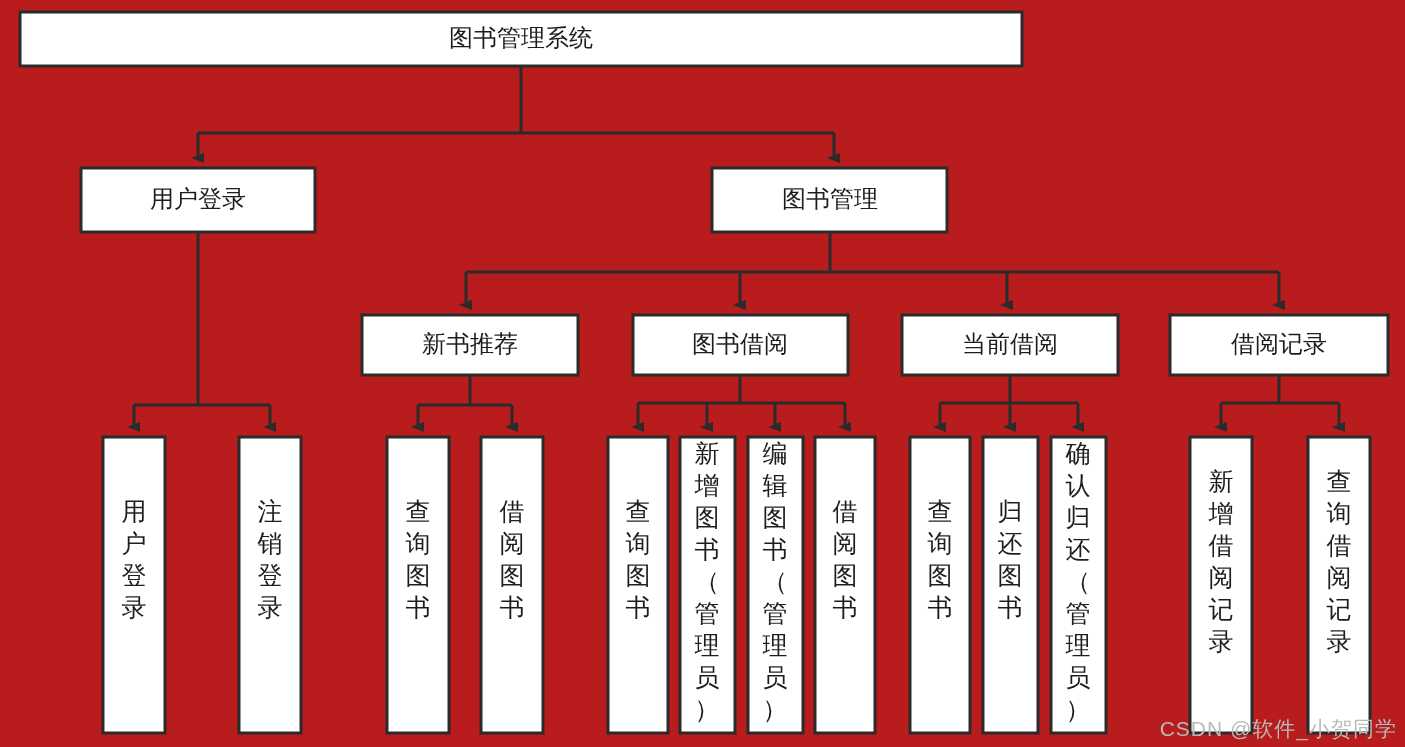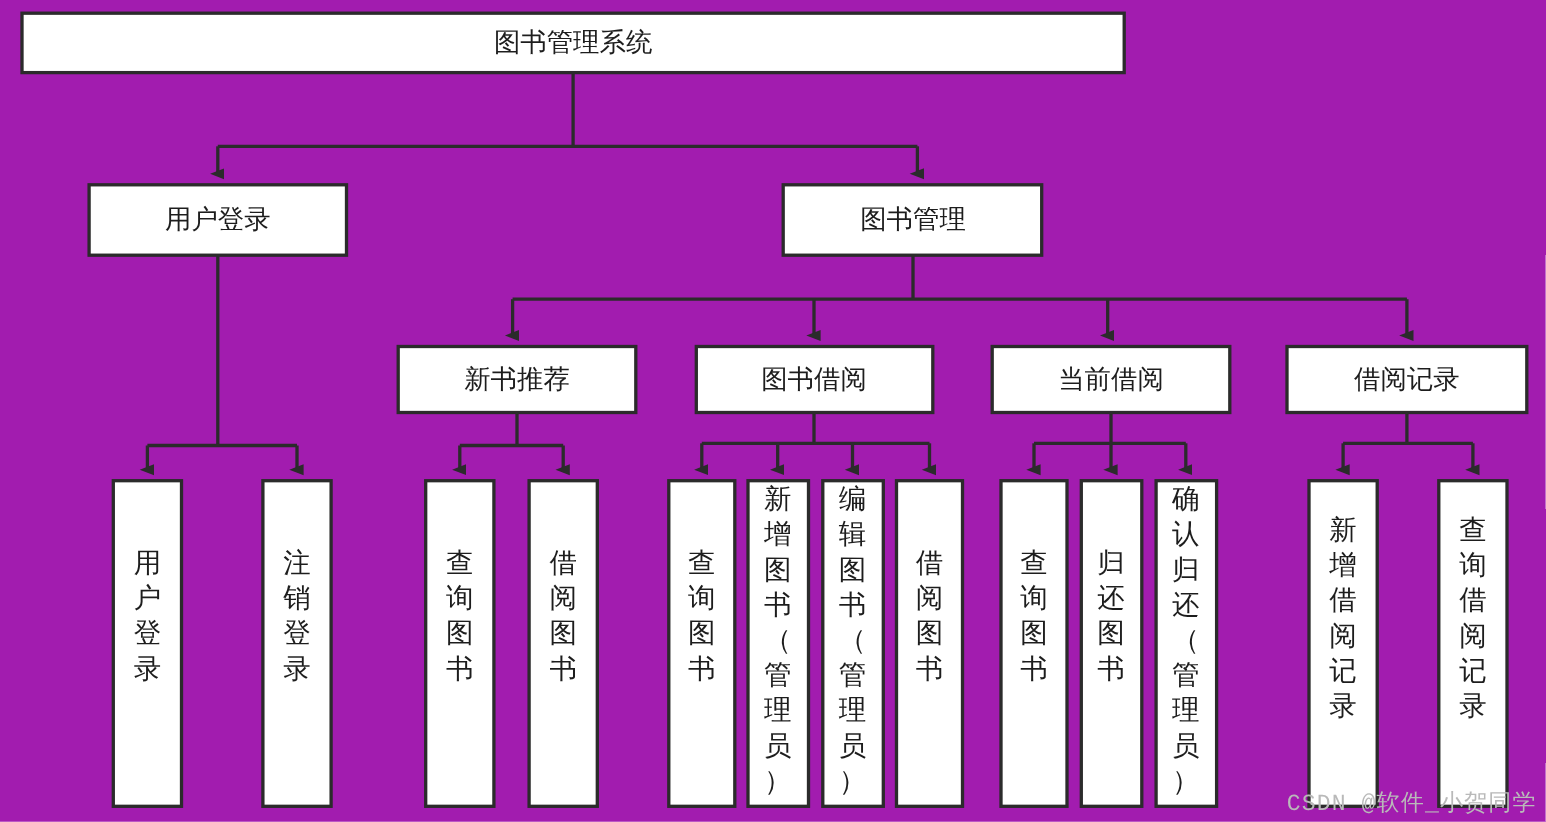--- a/index.html
+++ b/index.html
@@ -1,36 +1,36 @@
 <!DOCTYPE html>
 <html><head>
 <meta charset="utf-8">
 <style>
   html,body{margin:0;padding:0;background:#ffffff;}
   body{
     width:1405px;height:747px;
     font-family:"Liberation Sans","DejaVu Sans",sans-serif;
     overflow:hidden;
   }
-  #diagram-root{position:relative;width:1405px;height:747px;background:#a21caf;}
+  #diagram-root{position:relative;width:1405px;height:747px;background:#b91c1c;}
   svg.diagram{position:absolute;left:0;top:0;width:1405px;height:747px;}
   .node-rect{fill:#ffffff;stroke:#2b2b2b;stroke-width:3;}
   .edge{stroke:#2b2b2b;stroke-width:3;fill:none;}
   .arrow-head{fill:#2b2b2b;stroke:none;}
   .node-label{
     font-family:"Liberation Sans","DejaVu Sans",sans-serif;
     fill:#1d1d1d;font-size:24px;text-anchor:middle;dominant-baseline:middle;
   }
   .leaf-label{
     font-family:"Liberation Sans","DejaVu Sans",sans-serif;
     fill:#1d1d1d;font-size:25px;text-anchor:middle;
   }
   .watermark{
     position:absolute;right:8px;bottom:4px;
-    font-family:Liberation Mono, monospace;
+    font-family:Liberation Sans, sans-serif;
     font-size:21px;color:#b9b9b9;white-space:nowrap;letter-spacing:1px;
   }
 </style>
 </head>
 <body>
 
 <div id="diagram-root">
 
   <svg class="diagram" viewBox="0 0 1405 747">
     <defs>

